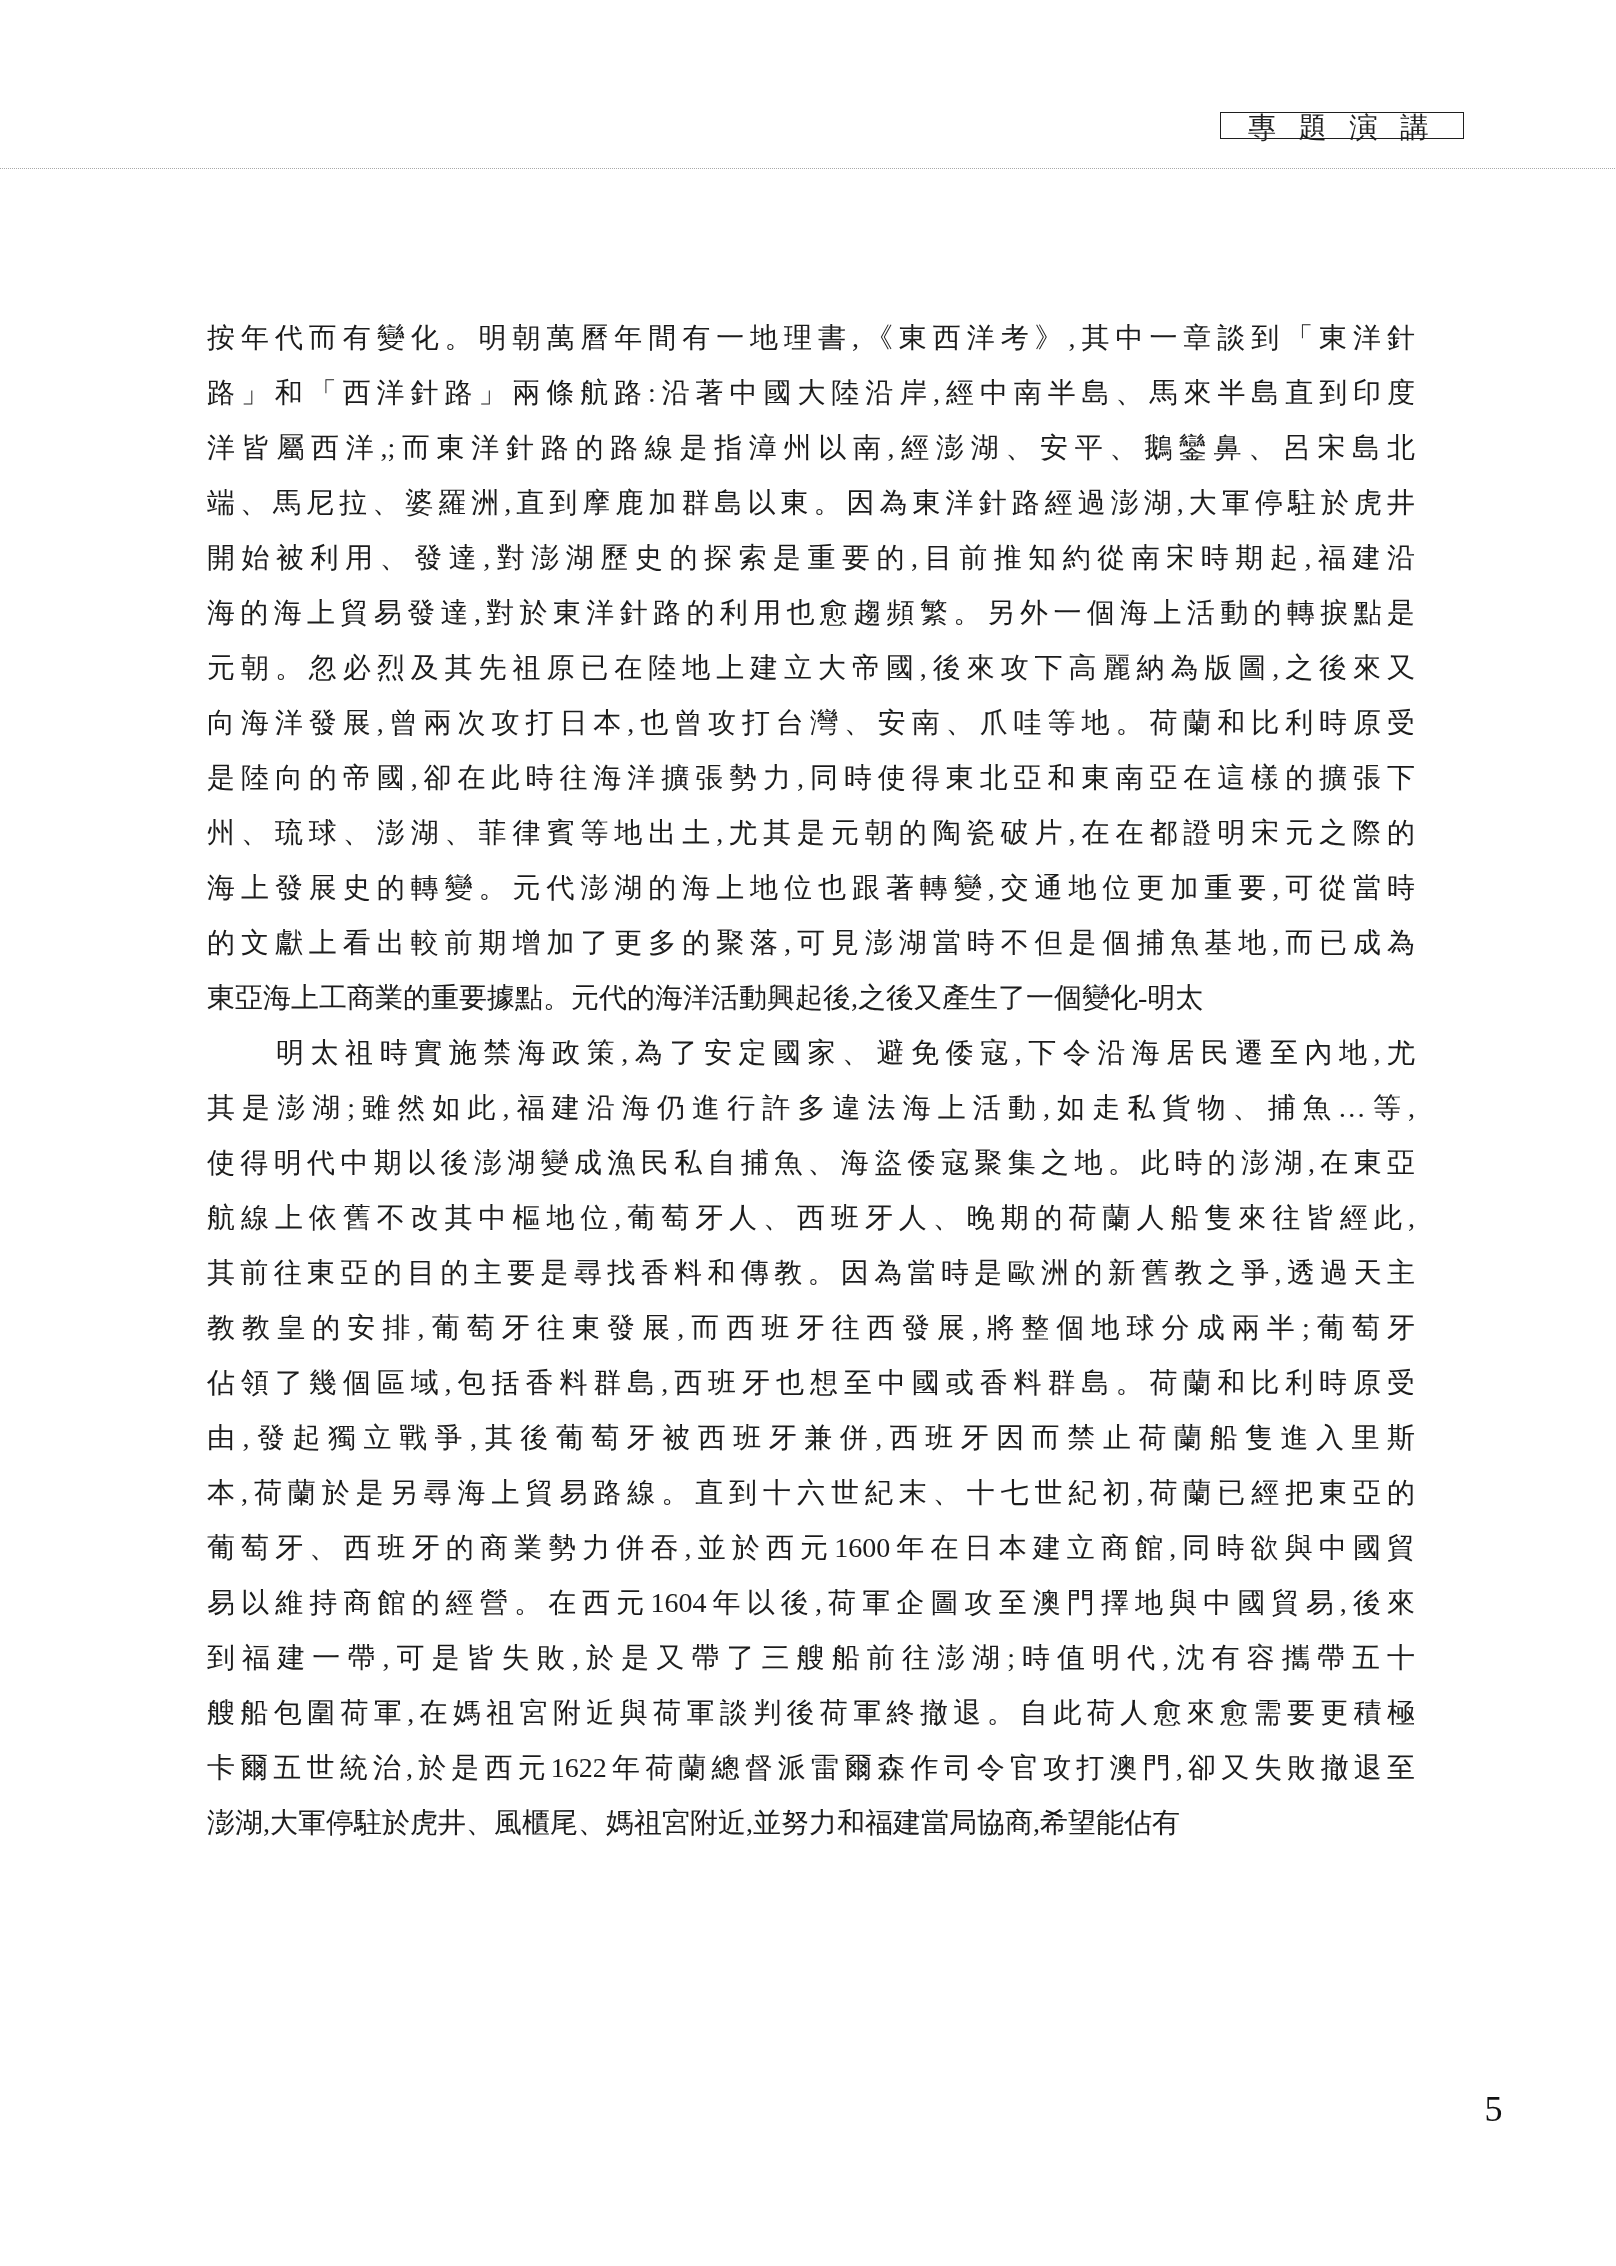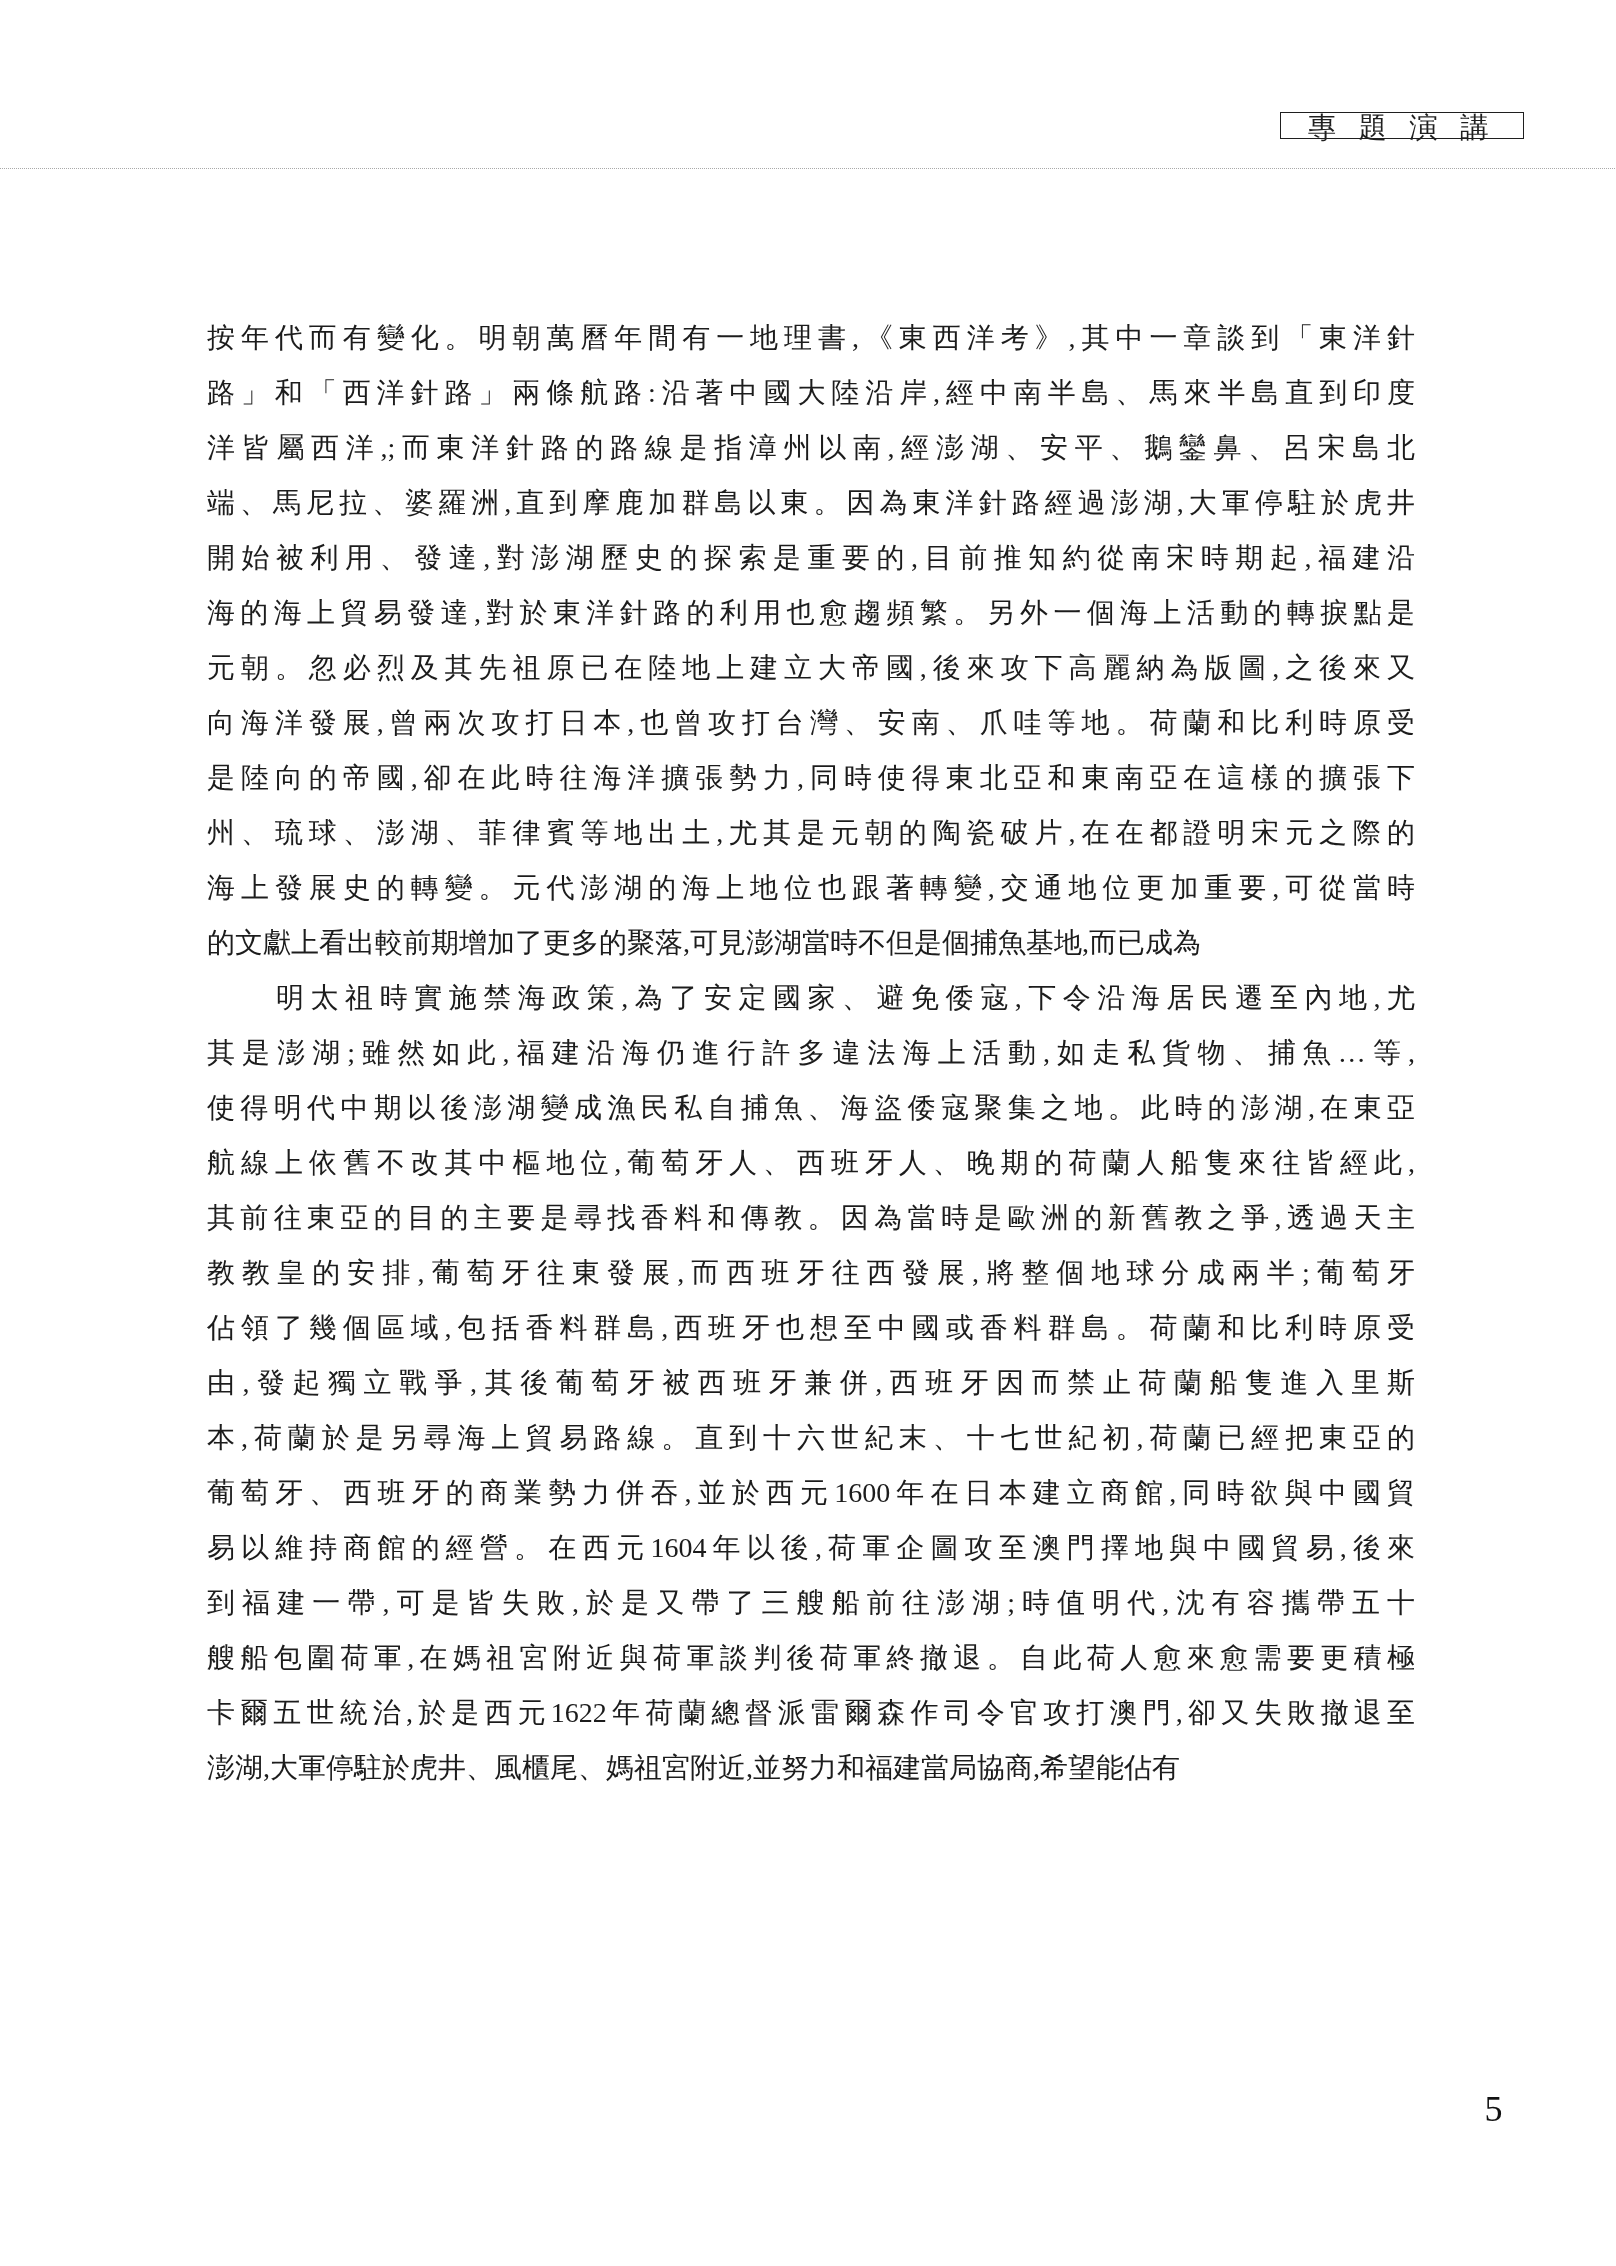--- a/index.html
+++ b/index.html
@@ -10,21 +10,21 @@
     position: relative;
     font-family: "Liberation Serif", "DejaVu Serif", serif;
     color: #1c1c1c;
     overflow: hidden;
   }
   .page { position: absolute; inset: 0; background: #ffffff; }
 
   
   .header-box {
     position: absolute;
-    left: 1280px;
+    left: 1220px;
     top: 112px;
     width: 242px;
     height: 25px;
     border: 1.9px solid #1f1f1f;
     text-align: center;
     overflow: visible;
   }
   .header-label {
     display: inline-block;
     font-size: 28.5px;
@@ -95,20 +95,21 @@
         <div class="line">洋皆屬西洋,;而東洋針路的路線是指漳州以南,經澎湖、安平、鵝鑾鼻、呂宋島北</div>
         <div class="line">端、馬尼拉、婆羅洲,直到摩鹿加群島以東。因為東洋針路經過澎湖,大軍停駐於虎井</div>
         <div class="line">開始被利用、發達,對澎湖歷史的探索是重要的,目前推知約從南宋時期起,福建沿</div>
         <div class="line">海的海上貿易發達,對於東洋針路的利用也愈趨頻繁。另外一個海上活動的轉捩點是</div>
         <div class="line">元朝。忽必烈及其先祖原已在陸地上建立大帝國,後來攻下高麗納為版圖,之後來又</div>
         <div class="line">向海洋發展,曾兩次攻打日本,也曾攻打台灣、安南、爪哇等地。荷蘭和比利時原受</div>
         <div class="line">是陸向的帝國,卻在此時往海洋擴張勢力,同時使得東北亞和東南亞在這樣的擴張下</div>
         <div class="line">州、琉球、澎湖、菲律賓等地出土,尤其是元朝的陶瓷破片,在在都證明宋元之際的</div>
         <div class="line">海上發展史的轉變。元代澎湖的海上地位也跟著轉變,交通地位更加重要,可從當時</div>
         <div class="line">的文獻上看出較前期增加了更多的聚落,可見澎湖當時不但是個捕魚基地,而已成為</div>
+        <div class="line">東亞海上工商業的重要據點。元代的海洋活動興起後,之後又產生了一個變化-明太</div>
       </div>
     <div class="paragraph">
         <div class="line">　　明太祖時實施禁海政策,為了安定國家、避免倭寇,下令沿海居民遷至內地,尤</div>
         <div class="line">其是澎湖;雖然如此,福建沿海仍進行許多違法海上活動,如走私貨物、捕魚…等,</div>
         <div class="line">使得明代中期以後澎湖變成漁民私自捕魚、海盜倭寇聚集之地。此時的澎湖,在東亞</div>
         <div class="line">航線上依舊不改其中樞地位,葡萄牙人、西班牙人、晚期的荷蘭人船隻來往皆經此,</div>
         <div class="line">其前往東亞的目的主要是尋找香料和傳教。因為當時是歐洲的新舊教之爭,透過天主</div>
         <div class="line">教教皇的安排,葡萄牙往東發展,而西班牙往西發展,將整個地球分成兩半;葡萄牙</div>
         <div class="line">佔領了幾個區域,包括香料群島,西班牙也想至中國或香料群島。荷蘭和比利時原受</div>
         <div class="line">由,發起獨立戰爭,其後葡萄牙被西班牙兼併,西班牙因而禁止荷蘭船隻進入里斯</div>

